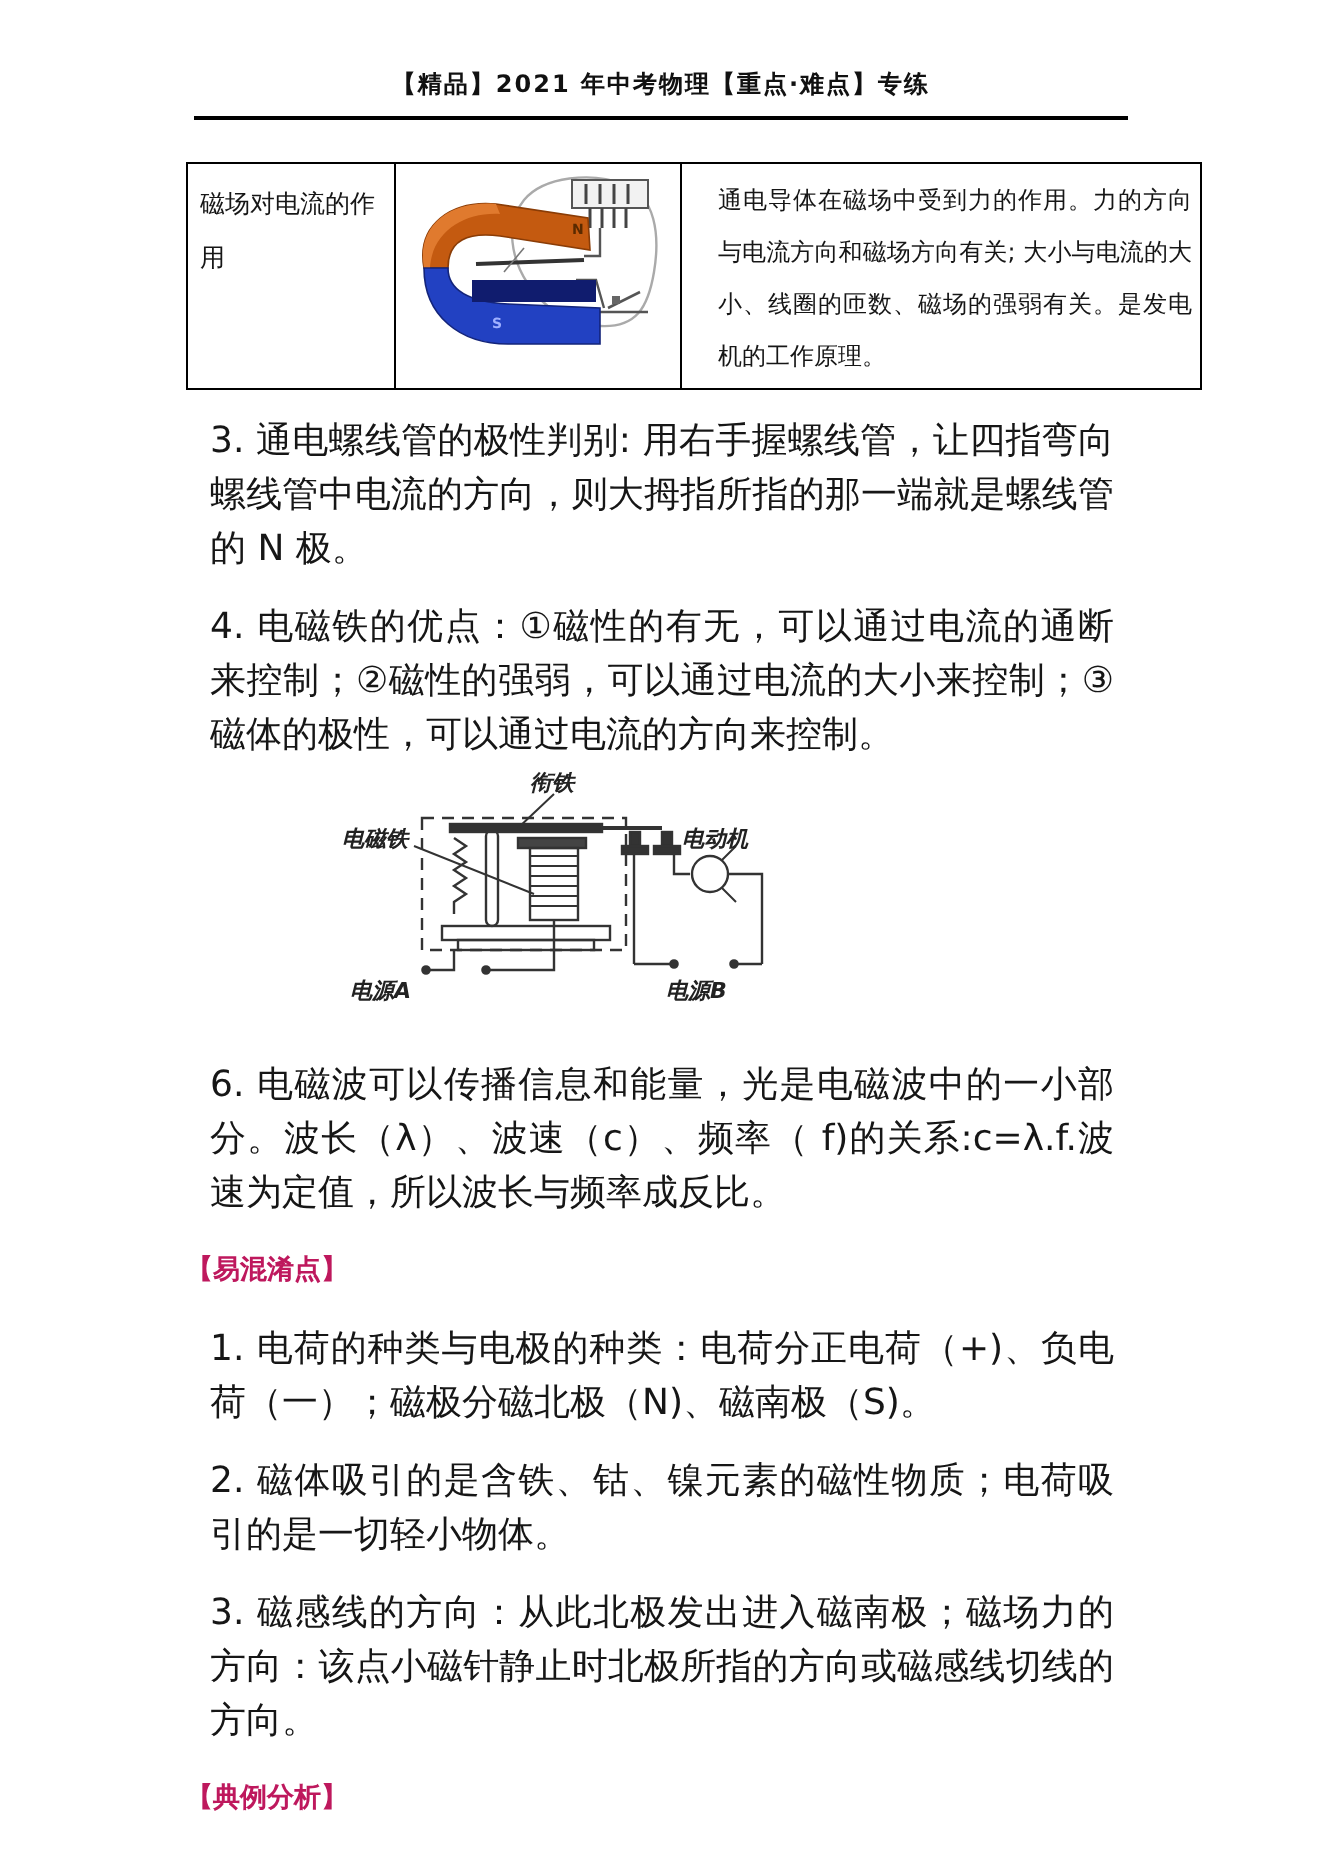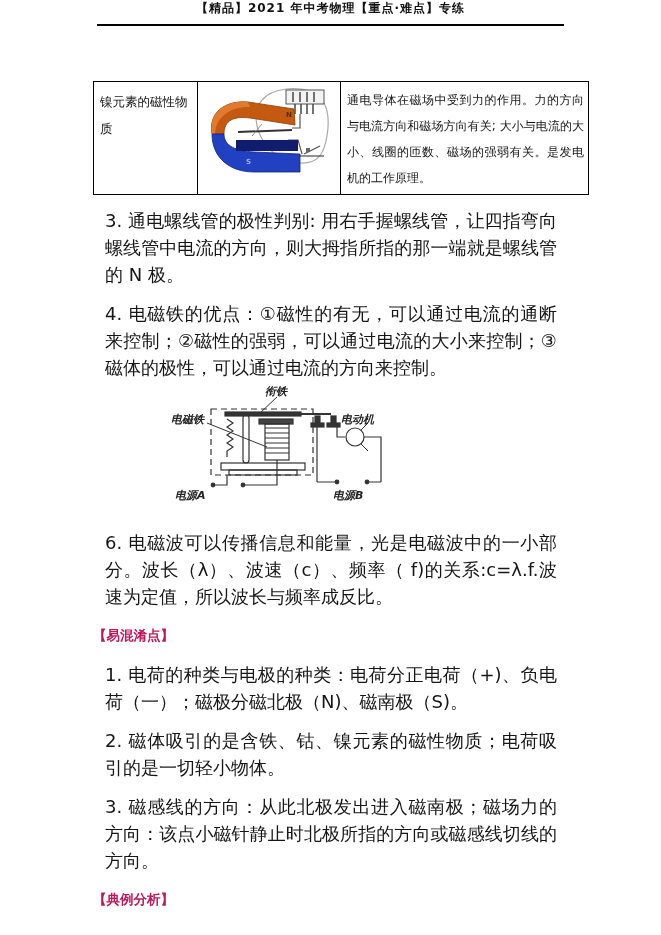--- a/index.html
+++ b/index.html
@@ -4,30 +4,30 @@
 <style>
   html,body{margin:0;padding:0;background:#ffffff;}
   body{
     width:661px;height:935px;
     font-family:"DejaVu Sans","Liberation Sans",sans-serif;
     color:#161616;
     -webkit-font-smoothing:antialiased;
   }
   .page{position:relative;width:661px;height:935px;background:#fff;overflow:hidden;}
   .header-title{
-    text-align:center;
+    padding-top:34px;text-align:center;
     font-size:12px;font-weight:bold;letter-spacing:1px;color:#111;
   }
   .header-rule{width:467px;margin:7px auto 0;border-top:2px solid #000;height:0;}
   .content{position:absolute;left:93px;top:81px;width:476px;}
   table.summary{border-collapse:collapse;width:476px;table-layout:fixed;}
   table.summary td{border:1.5px solid #000;vertical-align:top;}
   td.c1{width:92px;padding:6px 5px 0 6px;font-size:12.5px;line-height:27px;}
   td.c2{width:138px;padding:2px;text-align:center;vertical-align:middle;}
-  td.c3{width:237px;padding:5px 4px 3px 6px;font-size:12px;line-height:26px;text-align:justify;word-break:break-all;}
+  td.c3{width:237px;padding:5px 4px 3px 18px;font-size:12px;line-height:26px;text-align:justify;word-break:break-all;}
   p.doc{
     margin:12px;font-size:18px;line-height:27px;
     text-align:justify;word-break:break-all;
   }
   p.single{text-align:left;}
   .green{color:#be185d;font-weight:bold;}
   p.heading{margin:0;font-size:13.5px;line-height:27px;font-weight:bold;}
   .relay-figure{margin:-8px 0 24px 76px;width:230px;font-style:italic;}
   .fig-label{font-size:11px;font-weight:bold;fill:#222;}
   svg{display:block;}
@@ -38,21 +38,21 @@
 <div class="page">
 
   <div class="header-title">【精品】2021 年中考物理【重点·难点】专练</div>
   <div class="header-rule"></div>
 
   <div class="content">
 
     <table class="summary">
       <tbody>
           <tr>
-        <td class="c1">镍元素的磁性物质</td>
+        <td class="c1">磁场对电流的作用</td>
         <td class="c2">
           <svg width="132" height="100" viewBox="0 0 132 100">
 
             <path d="M62,16 C72,4 96,2 112,8 C128,14 130,34 127,52 C124,70 118,80 100,79 C84,78 72,70 64,58 C56,46 52,28 62,16 Z" fill="none" stroke="#aaa" stroke-width="1.2"></path>
 
             <g stroke="#444" stroke-width="1.5">
               <rect x="86" y="6" width="38" height="14" fill="#f2f2f2" stroke="#555" stroke-width="1"></rect>
               <line x1="93" y1="8" x2="93" y2="18"></line>
                   <line x1="100" y1="8" x2="100" y2="18"></line>
               <line x1="107" y1="8" x2="107" y2="18"></line>

